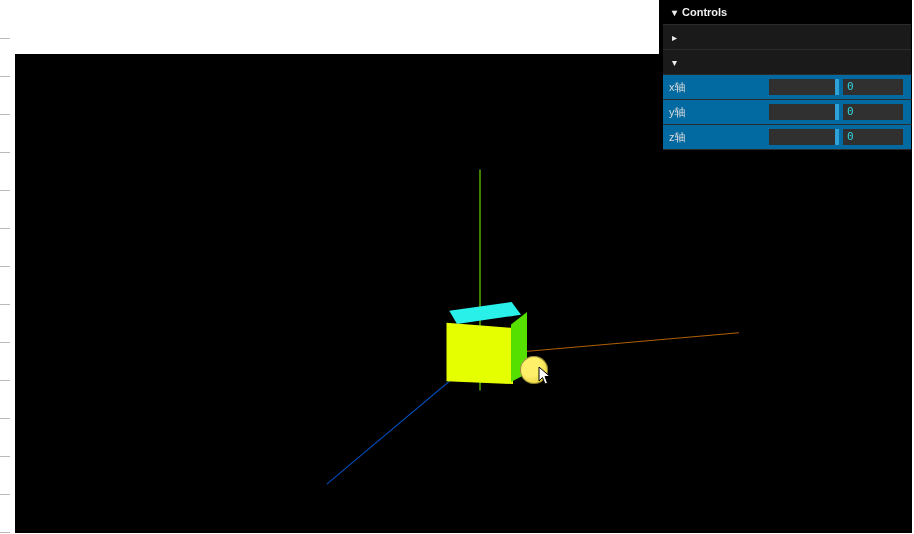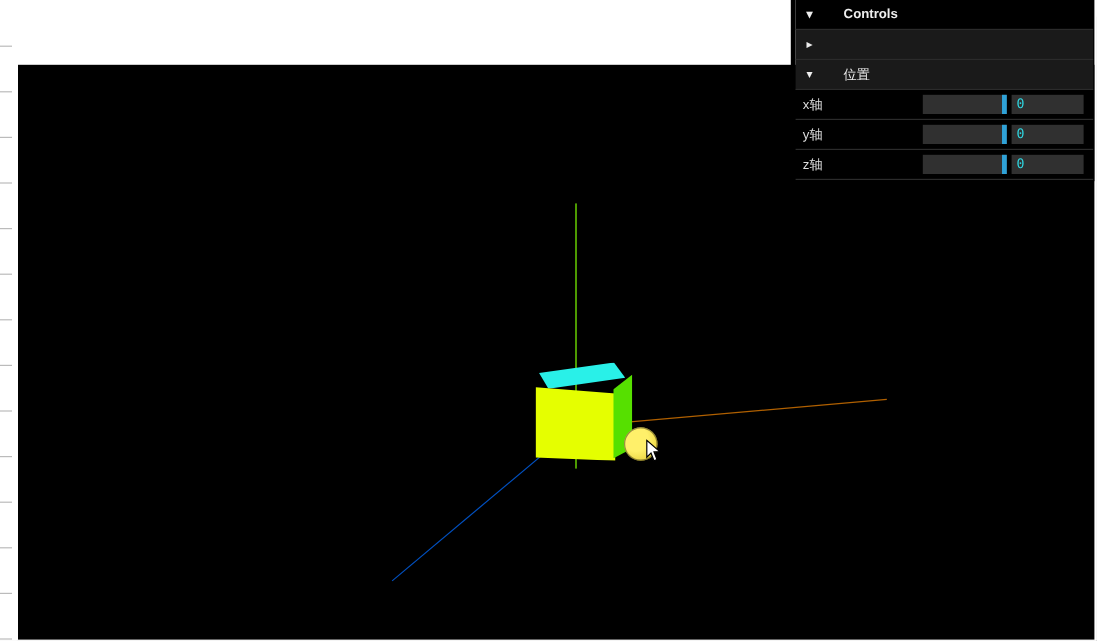--- a/index.html
+++ b/index.html
@@ -107,23 +107,23 @@
     height: 14px;
   }
   .panel-row.header { background: #000; font-weight: bold; }
   .panel-row .chev {
     display:inline-block;
     width:11px;
     font-size:10px;
     margin-right:2px;
     text-align:center;
   }
-  .panel-row .label { flex: 1 1 auto; margin-left: 21px; }
+  .panel-row .label { flex: 1 1 auto; }
   .slider-row {
-    background: #000000;
+    background: #0369a1;
     border-bottom: 1px solid #2b2b2b;
     padding: 4px 6px;
     display: flex;
     align-items: center;
     height: 16px;
   }
   .slider-row .label { width: 100px; color:#ddd;}
   .slider {
     position: relative;
     width: 70px; height: 16px;
@@ -187,21 +187,20 @@
 <div class="panel">
   <div class="panel-row header">
     <span class="chev">▾</span>
     <span class="label">Controls</span>
   </div>
   <div class="panel-row">
     <span class="chev">▸</span>
   </div>
   <div class="panel-row">
     <span class="chev">▾</span>
-    <span class="label">位置</span>
   </div>
 
   <div class="slider-row">
     <span class="label">x轴</span>
     <div class="slider">
         <div class="handle"></div>
       </div>
     <input class="value-box" value="0" style="">
   </div>
   <div class="slider-row">

